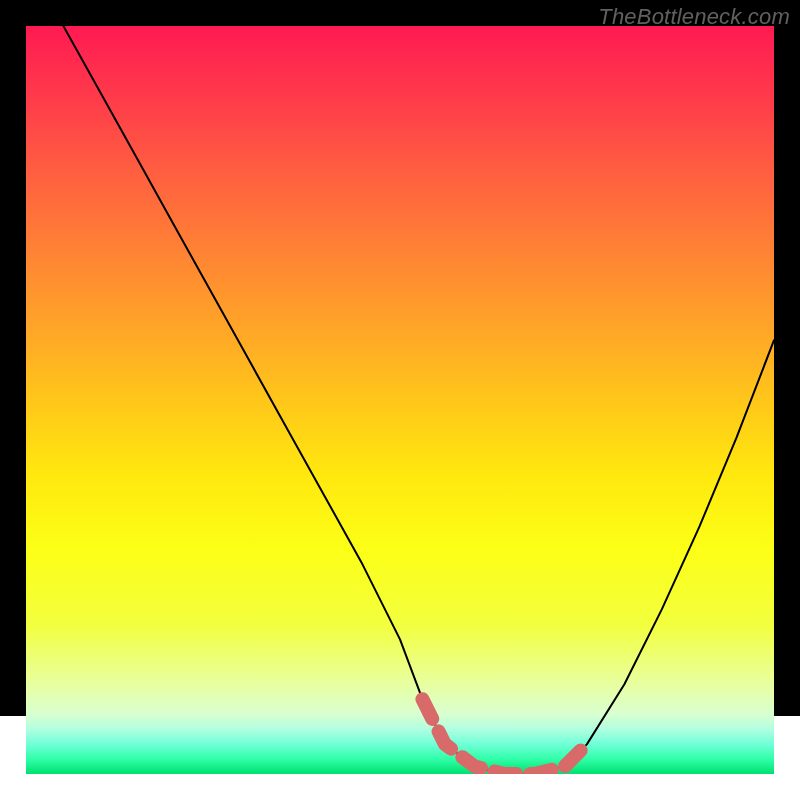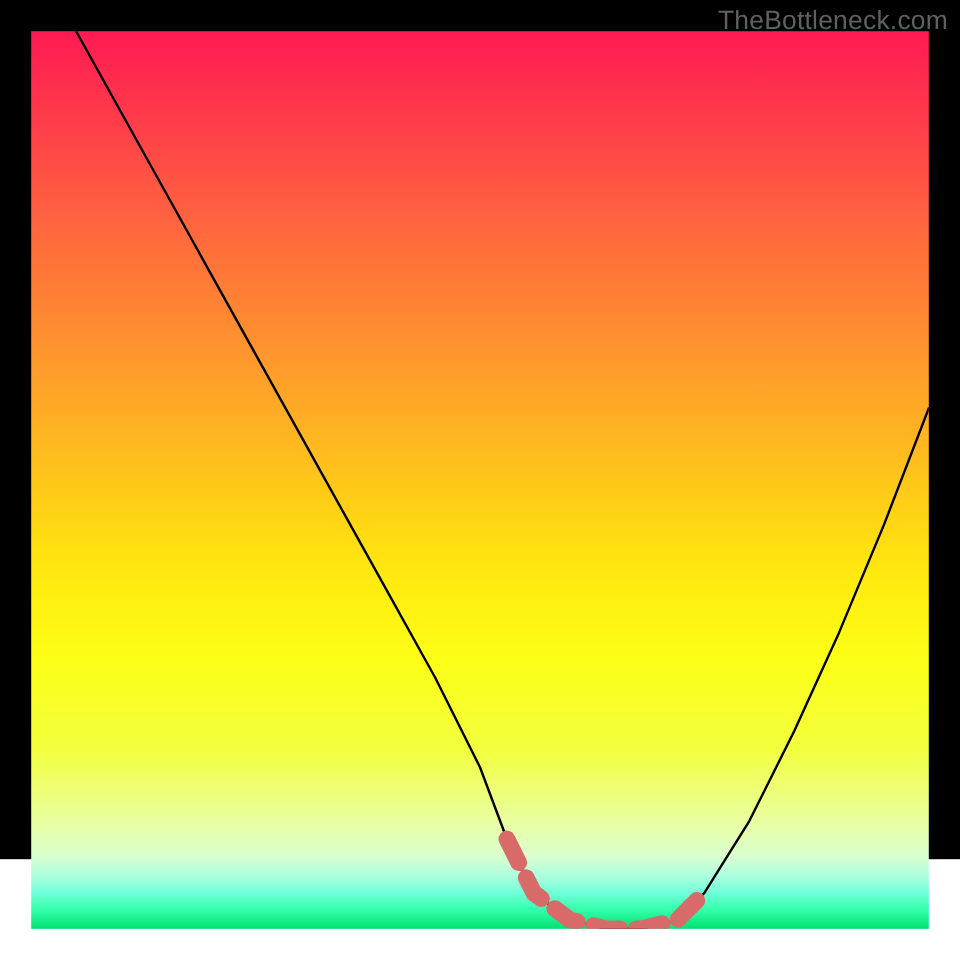--- a/index.html
+++ b/index.html
@@ -2,20 +2,21 @@
 <html><head>
 <meta charset="utf-8">
 <style>
   * { margin: 0; padding: 0; box-sizing: border-box; }
   html, body { width: 800px; height: 800px; overflow: hidden; }
   .frame {
     width: 800px;
     height: 716px;
     background: #000;
     position: relative;
+    font-style: italic;
   }
   .watermark {
     position: absolute;
     top: 4px;
     right: 10px;
     font-family: Arial, Helvetica, sans-serif;
     font-size: 22px;
     color: #606060;
     font-weight: 500;
     letter-spacing: 0.2px;

